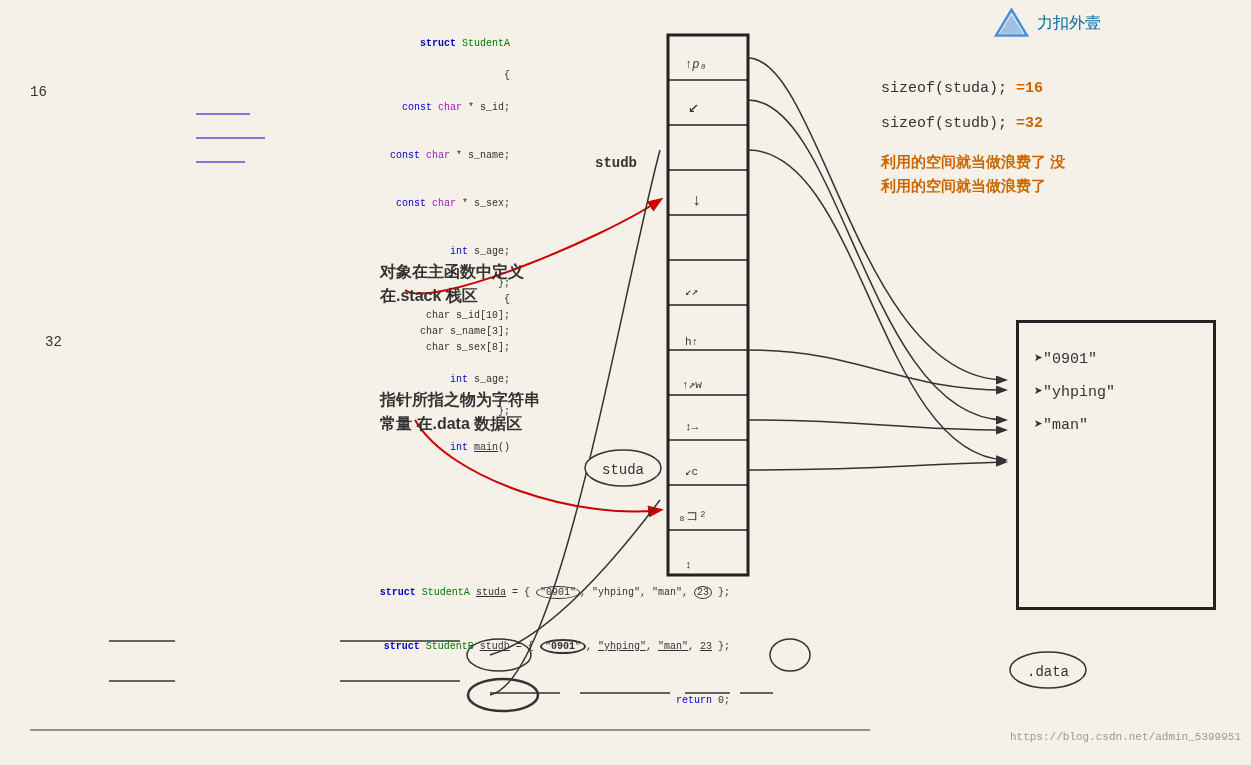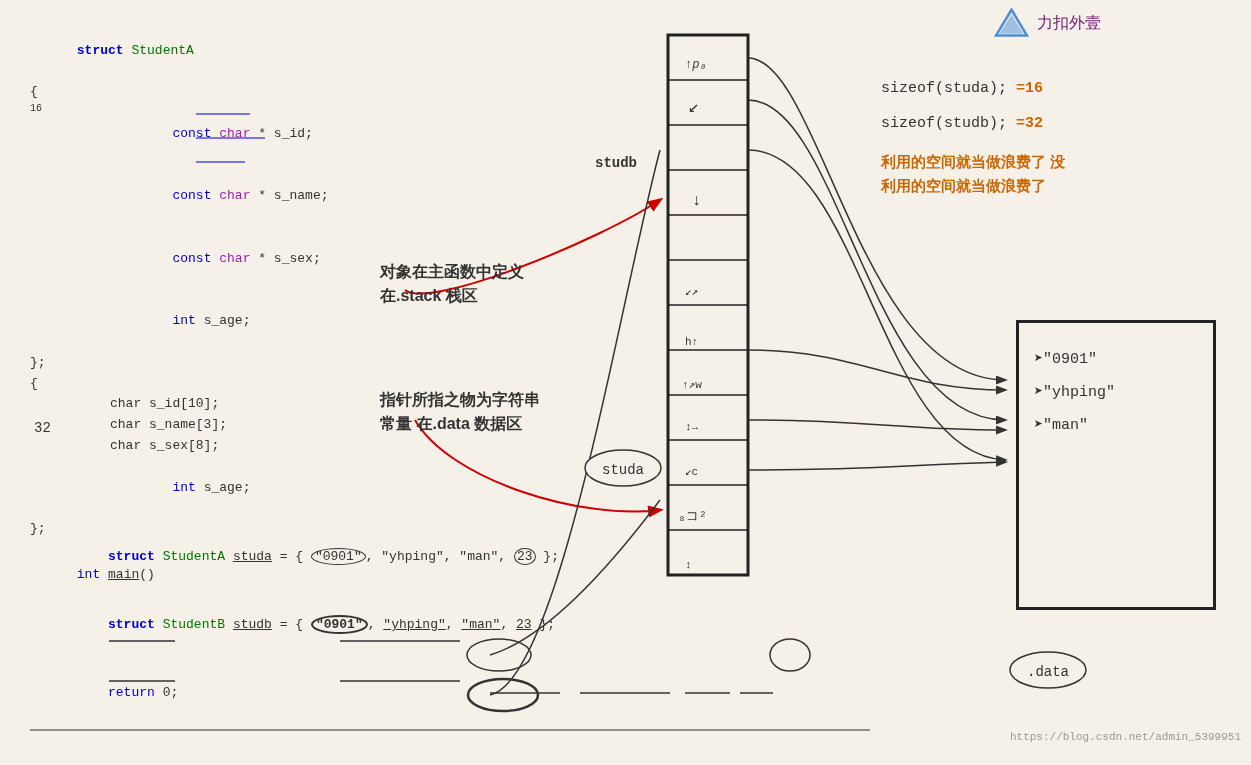--- a/index.html
+++ b/index.html
@@ -23,24 +23,25 @@
     
     .code-section {
       position: absolute;
       left: 30px;
       top: 20px;
       width: 480px;
     }
 
     .code-line {
       font-family: 'Courier New', Courier, monospace;
-      font-size: 13px;
+      font-size: 10px;
       line-height: 1.6;
       white-space: pre;
       color: #333;
+      text-align: right;
     }
 
     .kw-struct { color: #0000cc; font-weight: bold; }
     .kw-const { color: #0000cc; }
     .kw-char { color: #a21caf; }
     .kw-int { color: #0000cc; }
     .kw-return { color: #0000cc; }
     .type-name { color: #007700; }
 
     
@@ -145,21 +146,21 @@
       gap: 8px;
     }
 
     .logo-icon {
       width: 35px;
       height: 30px;
     }
 
     .logo-text {
       font-size: 16px;
-      color: #701a75;
+      color: #0369a1;
       font-family: 'Microsoft YaHei', sans-serif;
     }
 
     
     .url-text {
       position: absolute;
       bottom: 22px;
       right: 10px;
       font-size: 11px;
       color: #999;
@@ -274,42 +275,42 @@
   </div>
 
   <div class="code-section">
 
     <div class="code-line">
       <span class="kw-struct">struct</span> <span class="type-name">StudentA</span>
     </div>
     <div class="code-line">{</div>
 
     <div style="position:relative; padding-left: 80px;">
-      <span style="position:absolute; left:0; top:0; font-size:10px; color:#333; font-family:'Courier New';">16</span>
+      <span style="position:absolute; left:0; top:0; font-size:14px; color:#333; font-family:'Courier New';">16</span>
       <div class="code-line">
         <span class="kw-const">const</span> <span class="kw-char">char</span> * s_id;
       </div>
       <div class="code-line">
         <span class="kw-const">const</span> <span class="kw-char">char</span> * s_name;
       </div>
       <div class="code-line">
         <span class="kw-const">const</span> <span class="kw-char">char</span> * s_sex;
       </div>
       <div class="code-line">
         <span class="kw-int">int</span> s_age;
       </div>
     </div>
     <div class="code-line">};</div>
 
     <div class="code-line">{</div>
 
     <div style="position:relative; padding-left: 80px;">
       <div class="code-line">char s_id[10];</div>
 
-      <span style="position:absolute; left:4px; top:26px; font-size:14px; color:#333; font-family:'Courier New';">32</span>
+      <span style="position:absolute; left:15px; top:26px; font-size:14px; color:#333; font-family:'Courier New';">32</span>
       <div class="code-line">char s_name[3];</div>
       <div class="code-line">char s_sex[8];</div>
       <div class="code-line">
         <span class="kw-int">int</span> s_age;
       </div>
     </div>
     <div class="code-line">};</div>
 
     <div class="code-line" style="margin-top:4px;">
       <span class="kw-int">int</span> <span style="text-decoration:underline;">main</span>()

